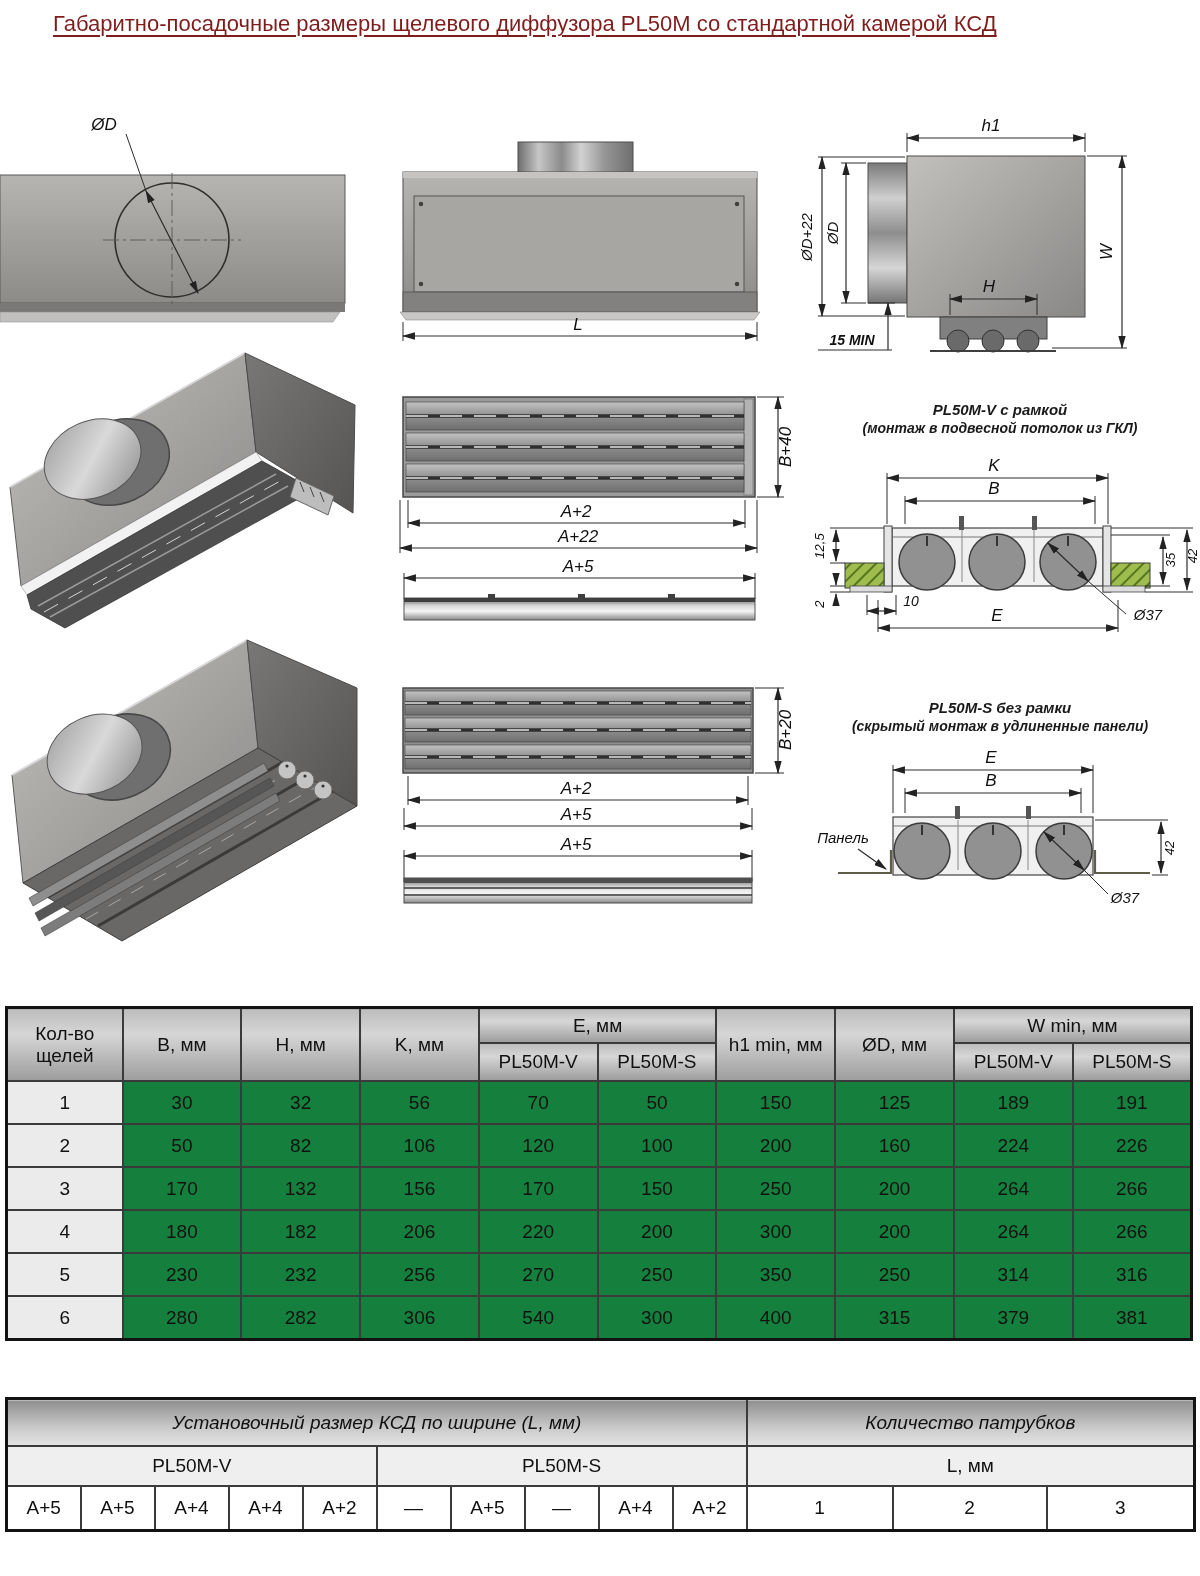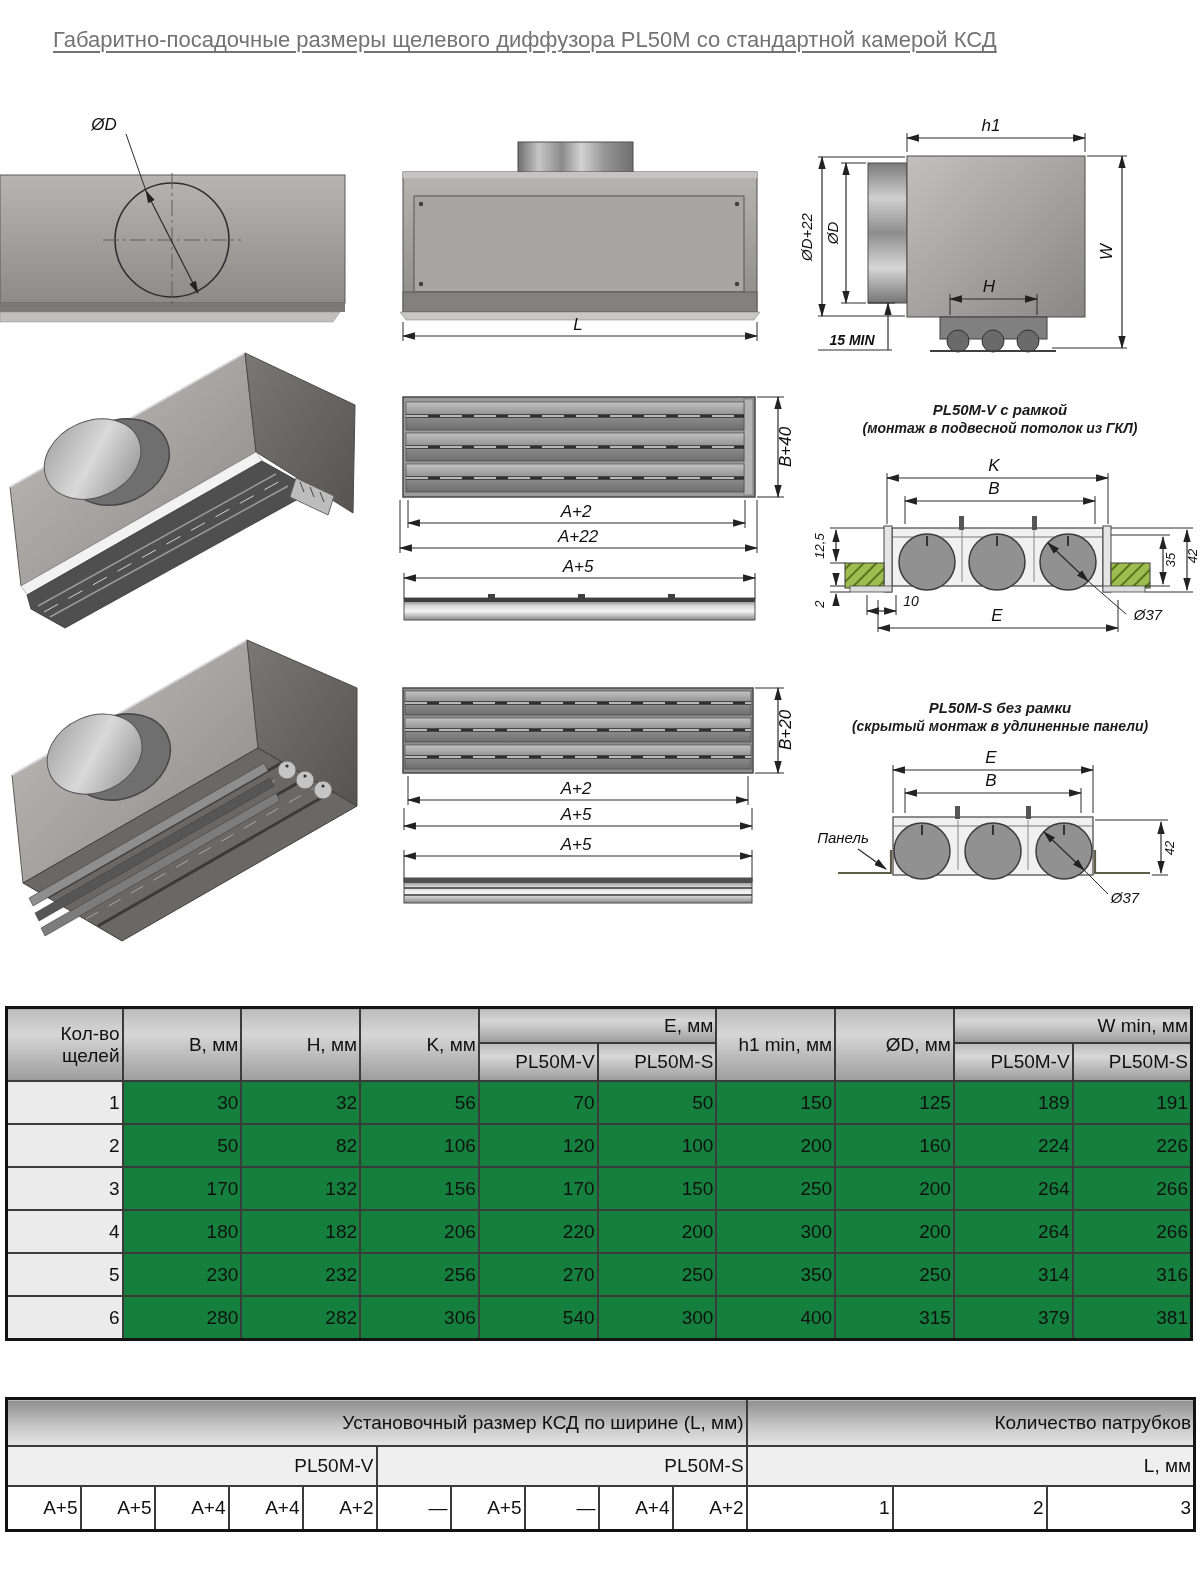--- a/index.html
+++ b/index.html
@@ -1,38 +1,38 @@
 <!DOCTYPE html>
 <html><head>
 <meta charset="utf-8">
 <style>
   html,body{margin:0;padding:0;background:#fff;}
   .page{position:relative;width:1200px;height:1576px;background:#fff;
         font-family:"Liberation Sans",sans-serif;color:#111;overflow:hidden;}
-  .title{position:absolute;top:24px;left:53px;width:1100px;font-size:22px;line-height:31px;color:#737373;}
+  .title{position:absolute;top:8px;left:53px;width:1100px;font-size:22px;line-height:31px;color:#7f1d1d;}
   .title div{text-decoration:underline;text-underline-offset:4px;}
   svg{position:absolute;overflow:visible;}
   .dl{stroke:#2c2c2c;stroke-width:1.2;fill:none;}
   .el{stroke:#2c2c2c;stroke-width:1;fill:none;}
   text{font-family:"Liberation Sans",sans-serif;}
   .dim{font-style:italic;font-size:17px;fill:#101010;text-anchor:middle;}
   .dims{font-style:italic;font-size:13px;fill:#101010;text-anchor:middle;}
   .cap{font-style:italic;font-weight:bold;font-size:15px;fill:#1a1a1a;text-anchor:middle;}
   .cap2{font-style:italic;font-weight:bold;font-size:14px;fill:#1a1a1a;text-anchor:middle;}
   table{border-collapse:collapse;table-layout:fixed;position:absolute;left:5px;width:1188px;
-        font-size:19px;text-align:right;}
+        font-size:19px;text-align:center;}
   th,td{border:2px solid #3b3b3b;font-weight:400;padding:0 2px;}
   .t1{top:1006px;border:3px solid #131313;}
   .t1 thead th{background:linear-gradient(180deg,#bdbdbd 0%,#d6d6d6 35%,#9d9d9d 100%);}
   .t1 thead tr.hr1 th{height:33px;}
   .t1 thead tr.hr2 th{height:36px;}
   .t1 tbody td{height:41px;background:#15803d;}
   .t1 tbody td.rh{background:#ebebeb;}
   .t2{top:1397px;border:3px solid #131313;}
-  .t2 .hr1 th{height:45px;background:linear-gradient(180deg,#8f8f8f 0%,#c9c9c9 60%,#e4e4e4 100%);}
+  .t2 .hr1 th{height:45px;background:linear-gradient(180deg,#8f8f8f 0%,#c9c9c9 60%,#e4e4e4 100%);font-style:italic;}
   .t2 .hr2 th{height:38px;background:#efefef;}
   .t2 .hr3 th{height:50px;background:#e8e8e8;white-space:pre-line;line-height:23px;}
   .t2 tbody td{height:42px;background:#fff;}
 </style>
 </head>
 <body>
 
 <div class="page">
 
   <svg width="0" height="0">

